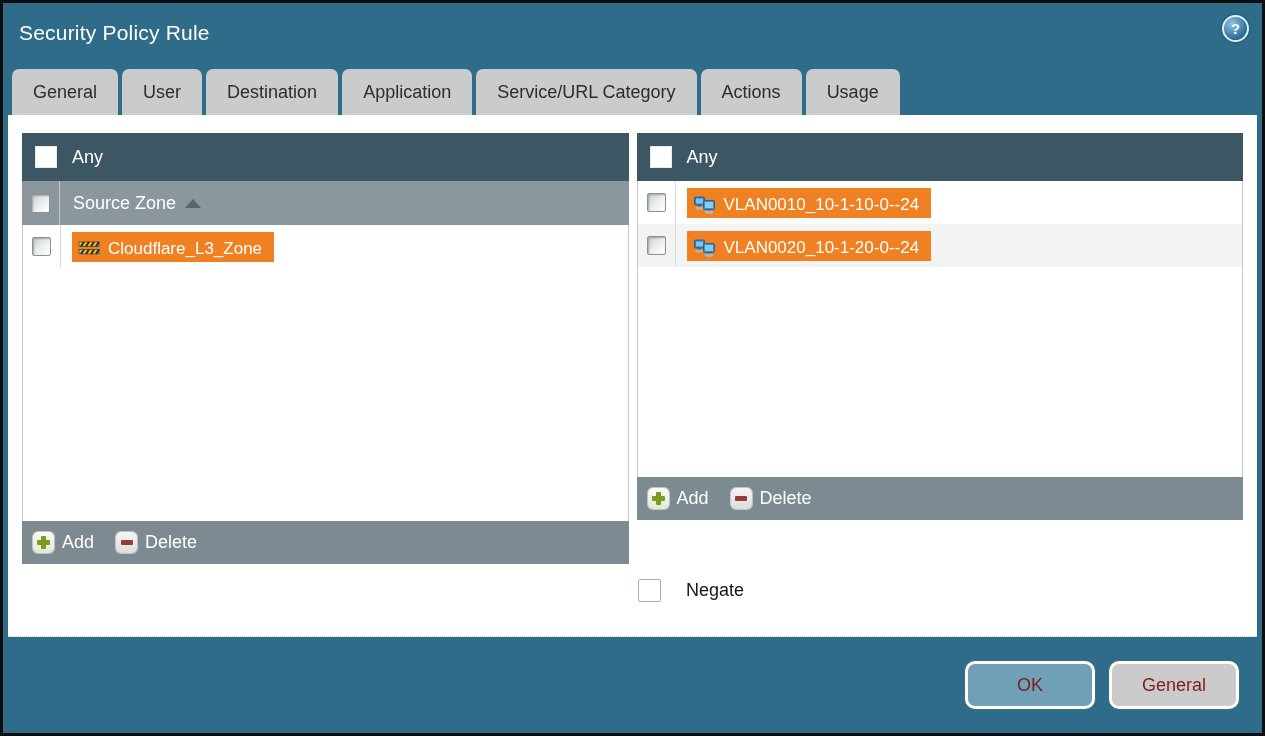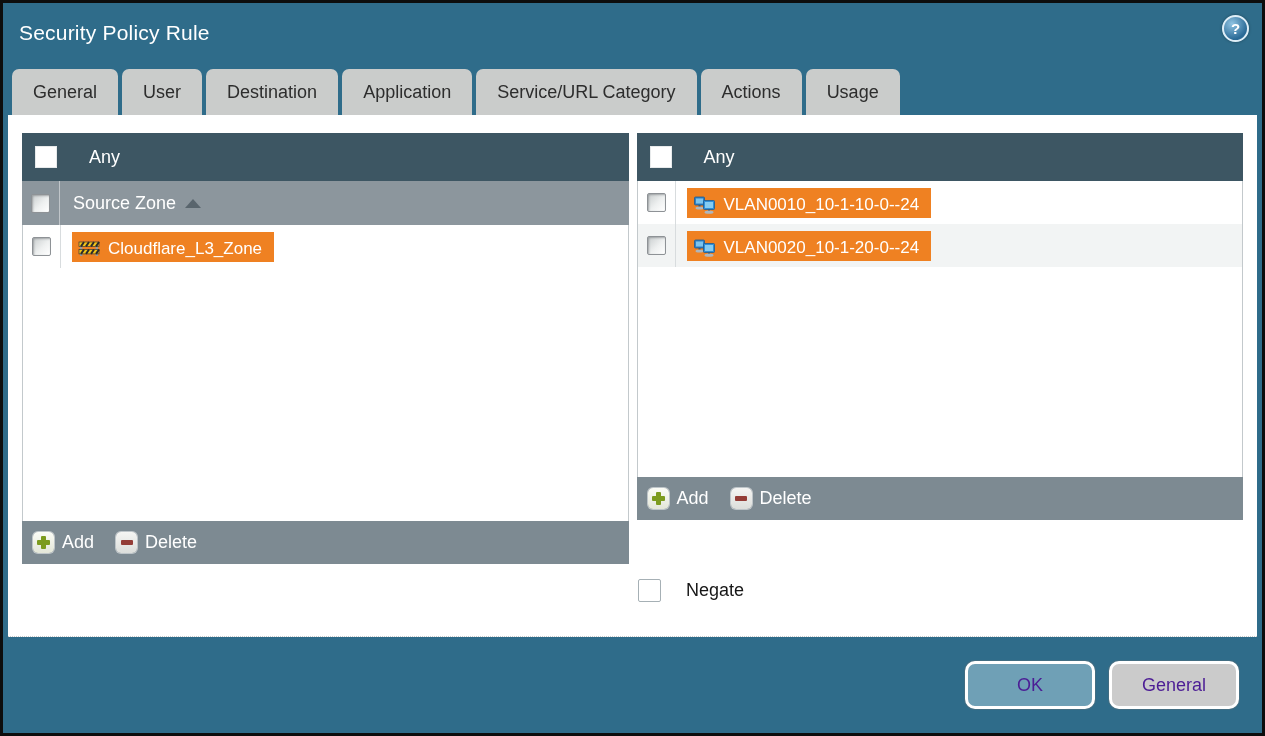--- a/index.html
+++ b/index.html
@@ -62,21 +62,21 @@
     height:522px;
     padding:18px 14px 0 14px;
     border-bottom:1px dotted #c9c9c9;
   }
   .panels { display:flex; gap:8px; }
   .panel { flex:1; display:flex; flex-direction:column; }
 
   .any-bar {
     height:48px; background:#3D5663;
     display:flex; align-items:center;
-    padding:0 13px; gap:32px;
+    padding:0 13px; gap:15px;
     color:#ffffff; font-size:18px;
   }
   .cb-plain {
     width:22px; height:22px; background:#ffffff;
     border:1px solid #e7eaeb; flex:0 0 auto; cursor:pointer;
   }
 
   .col-header {
     height:44px; background:#8C969D;
     display:flex; align-items:center;
@@ -167,21 +167,21 @@
 
   
   .dialog-footer {
     height:96px;
     display:flex; align-items:center; justify-content:flex-end;
     padding-right:23px; gap:14px;
   }
   .btn {
     height:48px; min-width:130px;
     border:3px solid #ffffff; border-radius:10px;
-    font-size:18px; color:#4c1d95;
+    font-size:18px; color:#7f1d1d;
     font-family:"Liberation Sans", sans-serif;
     cursor:pointer;
     box-shadow: 0 0 0 1px rgba(90,110,120,0.45);
   }
   .btn-ok { background:#6FA0B6; }
   .btn-cancel { background:#CBCBCB; }
 </style>
 </head>
 <body>
 

